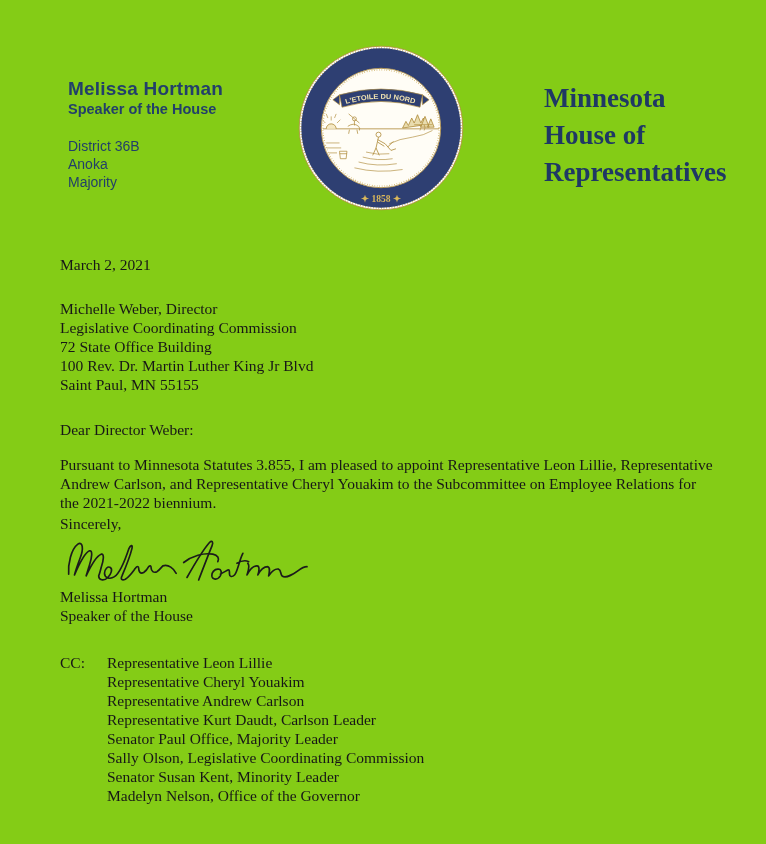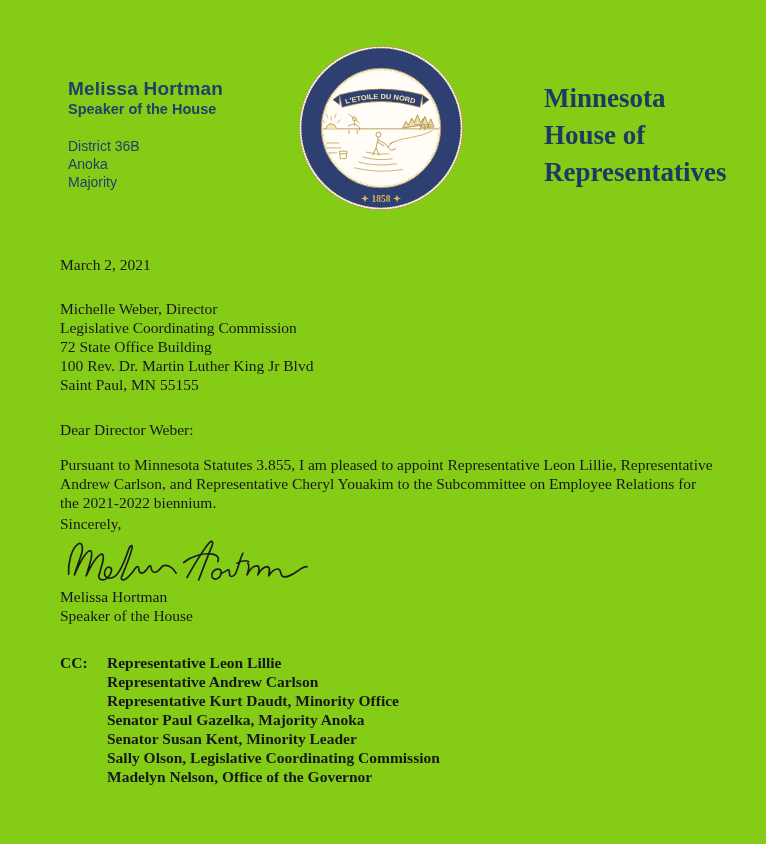--- a/index.html
+++ b/index.html
@@ -19,21 +19,21 @@
              font-family:"Liberation Serif",serif;font-weight:bold;
              font-size:27px;line-height:37px;}
 
   
   .content{position:absolute;left:60px;top:255px;width:662px;color:#171717;
            font-size:15.5px;line-height:19px;white-space:nowrap;}
   .date{margin-bottom:25px;}
   .salutation{margin-top:26px;margin-bottom:16px;}
   .closing{margin-top:2px;}
   .signature-box{width:250px;height:52px;margin:1px 0 1px 2px;}
-  .cc-block{margin-top:28px;display:flex;font-weight:bold;}
+  .cc-block{margin-top:28px;display:flex;}
   .cc-label{width:47px;flex:0 0 47px;}
   .cc-list div{line-height:19px;}
 </style>
 </head>
 <body>
 
 <div class="page">
 
   <header>
 
@@ -160,23 +160,24 @@
 
     <div>
       <div>Melissa Hortman</div>
       <div>Speaker of the House</div>
     </div>
 
     <div class="cc-block">
       <div class="cc-label">CC:</div>
       <div class="cc-list">
         <div>Representative Leon Lillie</div>
+        <div>Representative Cheryl Youakim</div>
         <div>Representative Andrew Carlson</div>
-        <div>Representative Kurt Daudt, Minority Office</div>
-        <div>Senator Paul Gazelka, Majority Anoka</div>
+        <div>Representative Kurt Daudt, Carlson Leader</div>
+        <div>Senator Paul Office, Majority Leader</div>
+        <div>Sally Olson, Legislative Coordinating Commission</div>
         <div>Senator Susan Kent, Minority Leader</div>
-        <div>Sally Olson, Legislative Coordinating Commission</div>
         <div>Madelyn Nelson, Office of the Governor</div>
       </div>
     </div>
 
   </main>
 </div>
 
 </body></html>

